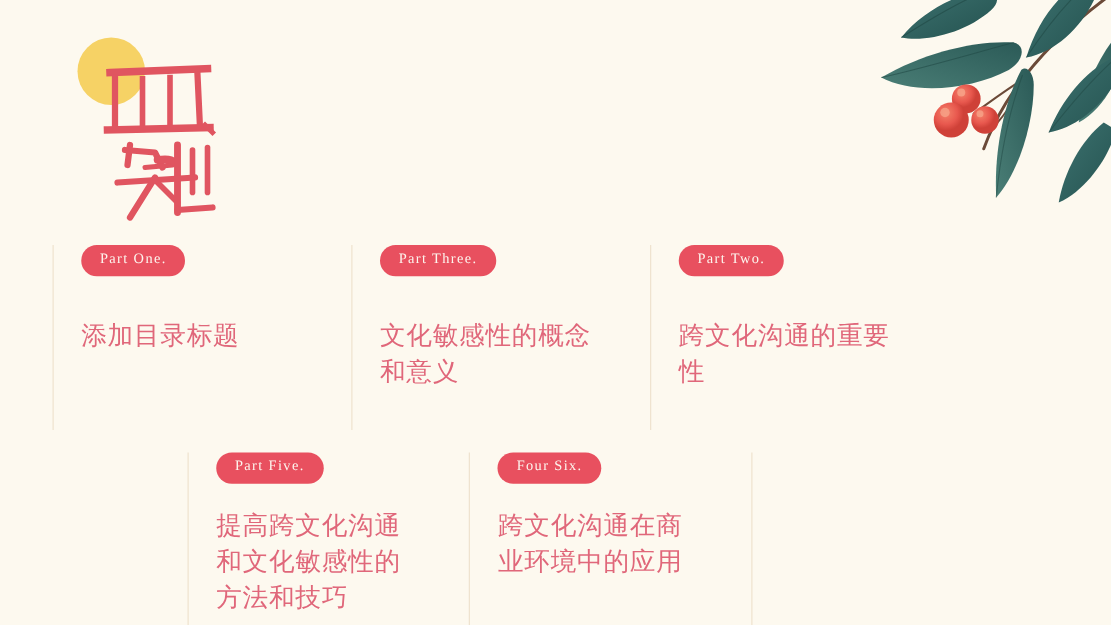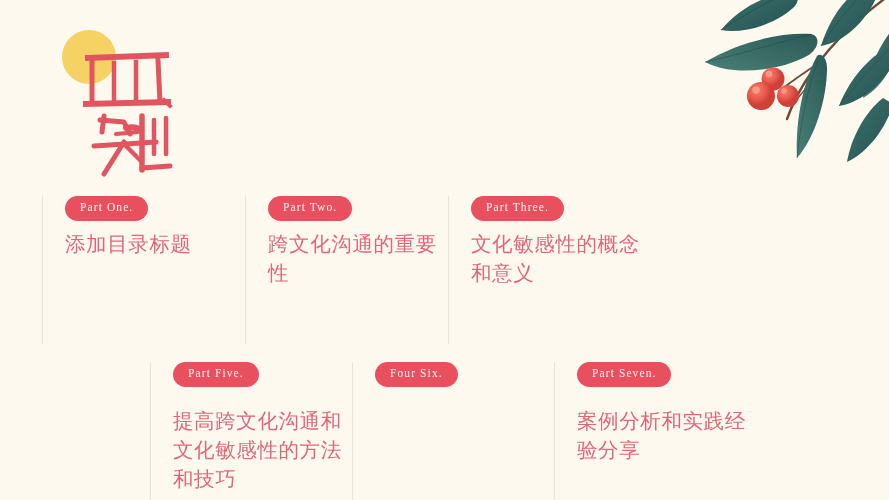--- a/index.html
+++ b/index.html
@@ -52,20 +52,21 @@
     left:22px;
     top:22px;
     width:120px;
     height:130px;
   }
 
   
   .row {
     position:absolute;
     display:flex;
+    gap:36px;
   }
   .row-top  { left:42px;  top:196px; width:812px; height:148px; }
   .row-bot  { left:150px; top:362px; width:640px; height:150px; }
 
   .col {
     position:relative;
     padding-left:22px;
     padding-right:10px;
     border-left:1px solid #efe3cf;
   }
@@ -79,21 +80,21 @@
     border-radius:999px;
     padding:6px 15px 7px 15px;
     font-family:"Liberation Serif","DejaVu Serif",serif;
     font-size:11.5px;
     letter-spacing:1.1px;
     line-height:1;
     white-space:nowrap;
   }
 
   .entry-title {
-    margin-top:9px;
+    margin-top:34px;
     color:#e0677a;
     font-family:"Liberation Serif","DejaVu Serif",serif;
     font-size:20.5px;
     line-height:1.42;
     letter-spacing:0.6px;
     max-width:182px;
   }
   .row-bot .entry-title { margin-top:20px; font-size:20.5px; }
 </style>
 </head>
@@ -182,43 +183,42 @@
   </div>
 
   <div class="row row-top">
 
     <div class="col">
       <span class="badge">Part One.</span>
       <div class="entry-title">添加目录标题</div>
     </div>
 
     <div class="col">
+      <span class="badge">Part Three.</span>
+      <div class="entry-title">文化敏感性的概念和意义</div>
+    </div>
+
+    <div class="col">
       <span class="badge">Part Two.</span>
       <div class="entry-title">跨文化沟通的重要性</div>
     </div>
 
-    <div class="col">
-      <span class="badge">Part Three.</span>
-      <div class="entry-title">文化敏感性的概念和意义</div>
-    </div>
-
 
   </div>
 
   <div class="row row-bot">
 
     <div class="col">
       <span class="badge">Part Five.</span>
       <div class="entry-title">提高跨文化沟通和文化敏感性的方法和技巧</div>
     </div>
 
     <div class="col">
       <span class="badge">Four Six.</span>
-    </div>
-
-    <div class="col">
-      <span class="badge">Part Seven.</span>
-      <div class="entry-title">案例分析和实践经验分享</div>
+      <div class="entry-title">跨文化沟通在商业环境中的应用</div>
+    </div>
+
+    <div class="col">
     </div>
 
   </div>
 
 </div>
 
 </body></html>

